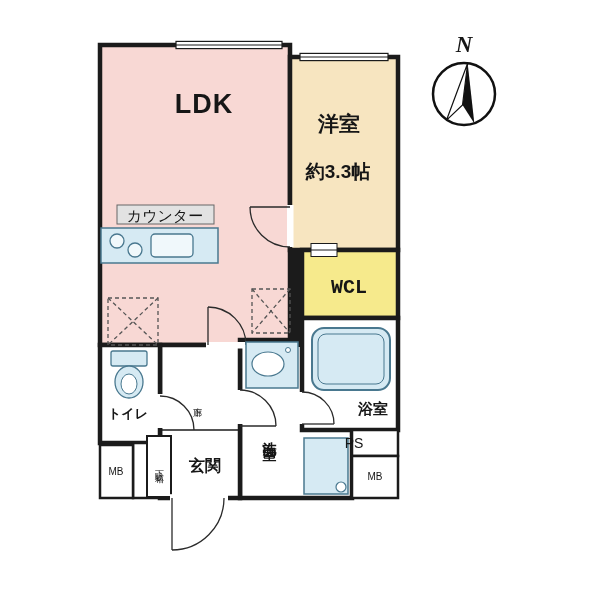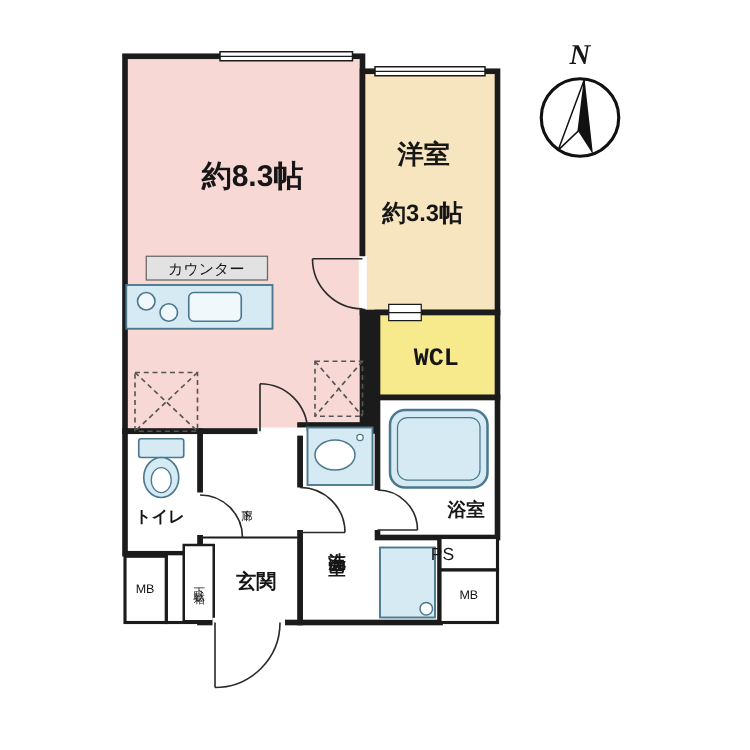--- a/index.html
+++ b/index.html
@@ -110,29 +110,29 @@
 
   <g>
     <circle cx="464" cy="94" r="31" fill="#ffffff" stroke="#111111" stroke-width="2.5"></circle>
     <g transform="rotate(7 464 93)">
       <polygon points="464,63 478,122 464,105" fill="#111111"></polygon>
       <polygon points="464,63 450,122 464,105" fill="#ffffff" stroke="#111111" stroke-width="1.2"></polygon>
     </g>
   </g>
 </svg>
 
-<div class="lbl" style="left:202px;top:142px;font-size:24px;font-weight:600;">約8.3帖</div>
+<div class="lbl" style="left:204px;top:104px;font-size:27px;font-weight:600;letter-spacing:1px;">LDK</div>
 <div class="lbl" style="left:339px;top:124px;font-size:21px;font-weight:600;font-family:Liberation Serif, serif;">洋室</div>
 <div class="lbl" style="left:338px;top:156px;font-size:19px;font-weight:600;margin-top:15px;">約3.3帖</div>
 <div class="lbl" style="left:349px;top:288px;font-size:20px;font-weight:600;font-family:Liberation Mono, monospace;">WCL</div>
 <div class="lbl" style="left:350px;top:408px;font-size:15px;font-weight:700;margin-left:23px;">浴室</div>
 <div class="lbl v" style="left:270px;top:434px;font-size:14px;font-weight:600;">洗面室</div>
 <div class="lbl" style="left:205px;top:466px;font-size:16px;font-weight:600;">玄関</div>
 <div class="lbl" style="left:128px;top:413px;font-size:13px;font-weight:600;text-align:right;">トイレ</div>
 <div class="lbl v" style="left:197px;top:402px;font-size:9px;">廊下</div>
-<div class="lbl" style="left:165px;top:215px;font-size:12px;">カウンター</div>
+<div class="lbl" style="left:165px;top:215px;font-size:15px;">カウンター</div>
 <div class="lbl v" style="left:159px;top:466px;font-size:9px;">下駄箱</div>
 <div class="lbl" style="left:116px;top:472px;font-size:10px;">MB</div>
 <div class="lbl" style="left:375px;top:477px;font-size:10px;">MB</div>
 <div class="lbl" style="left:354px;top:443px;font-size:14px;">PS</div>
 <div class="lbl serif" style="left:464px;top:44px;font-size:23px;">N</div>
 
 </div>
 
 </body></html>

